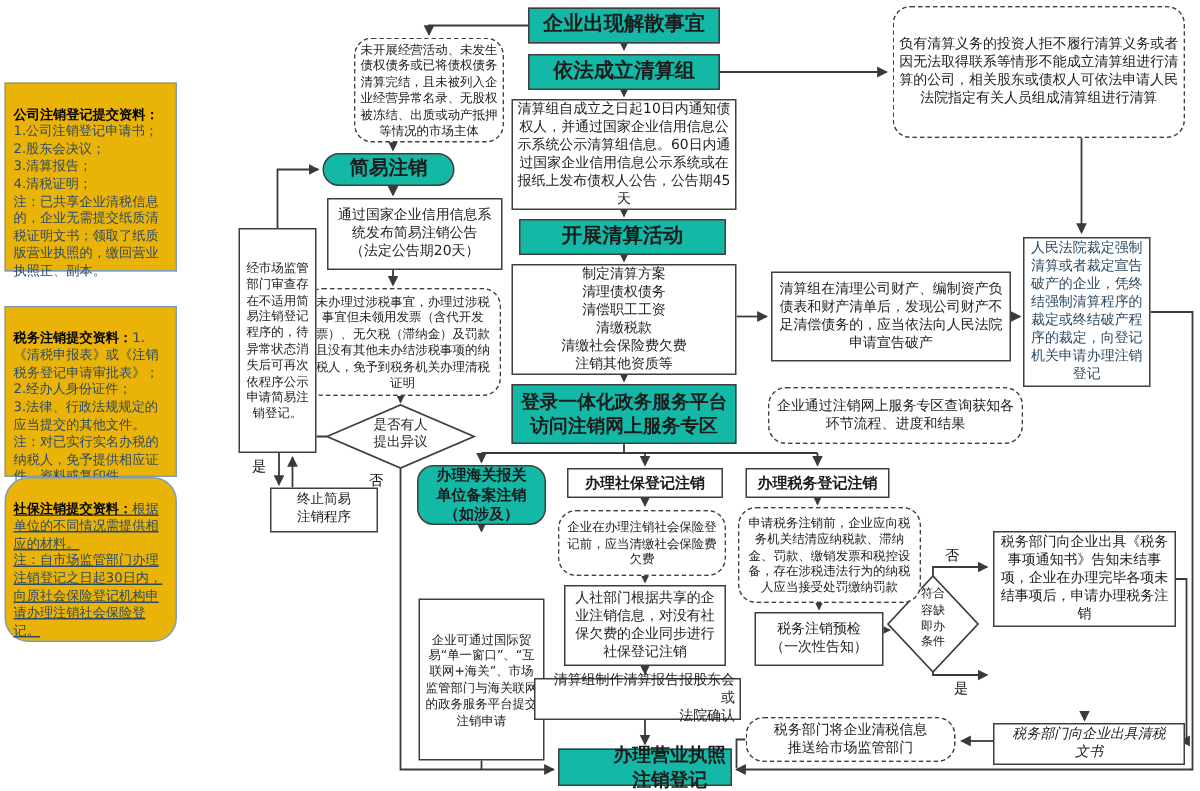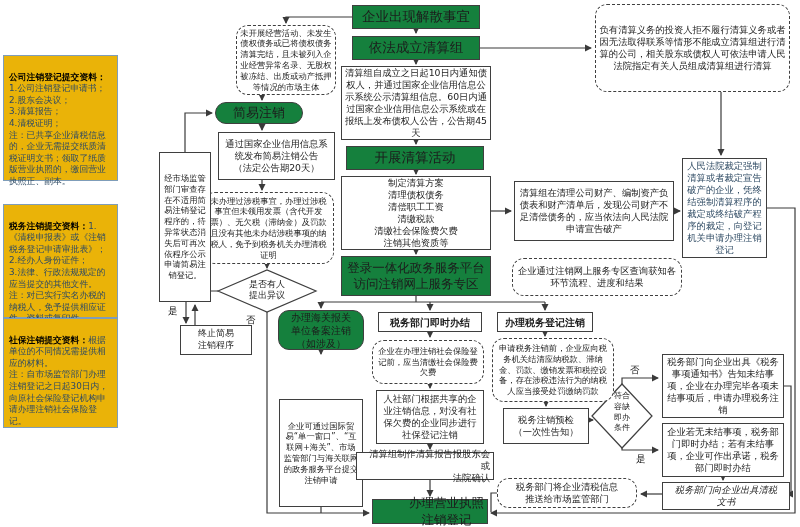--- a/index.html
+++ b/index.html
@@ -2,28 +2,28 @@
 <html><head>
 <meta charset="utf-8">
 <style>
   html,body{margin:0;padding:0;background:#fff;}
   #stage{position:relative;width:800px;height:527px;background:#fff;overflow:hidden;
          font-family:"DejaVu Sans",sans-serif;color:#1c1c1c;}
   #wires{position:absolute;left:0;top:0;pointer-events:none;}
   .box{position:absolute;box-sizing:border-box;border:1.2px solid #3f3f3f;background:#fff;
        font-size:9px;line-height:1.3;padding:2px 3px;text-align:center;
        display:flex;align-items:center;justify-content:center;white-space:pre-line;color:#1c1c1c;}
-  .gray{background:#15803d;font-weight:normal;}
+  .gray{background:#14b8a6;font-weight:bold;}
   .dashed{border-style:dashed;border-radius:12px;border-width:1.2px;}
   .round{border-radius:11px;}
   .panel{position:absolute;box-sizing:border-box;border:1px solid #7f9db9;background:#eab308;
          font-size:8.8px;line-height:1.32;padding:4px 5px;text-align:left;color:#2e4a63;
          white-space:pre-line;}
   .panel .ptitle{font-weight:bold;color:#000;}
-  .rounded8{border-radius:0;}
+  .rounded8{border-radius:16px;text-decoration:underline;}
   .fs8{font-size:8.3px;}
   .fs9{font-size:9.3px;}
   .fs10{font-size:10px;}
   .fs12{font-size:12.5px;}
   .fs13{font-size:13px;}
   .fs14{font-size:13.5px;}
   .bluetext{color:#2e4a63;}
   .lbl{position:absolute;font-size:9.5px;color:#111;background:transparent;}
 </style>
 </head>
@@ -127,37 +127,36 @@
 访问注销网上服务专区</div>
 
   <div class="box dashed fs9" style="left:595px;top:4px;width:195px;height:88px;">负有清算义务的投资人拒不履行清算义务或者因无法取得联系等情形不能成立清算组进行清算的公司，相关股东或债权人可依法申请人民法院指定有关人员组成清算组进行清算</div>
   <div class="box fs9" style="left:514px;top:181px;width:160px;height:60px;">清算组在清理公司财产、编制资产负债表和财产清单后，发现公司财产不足清偿债务的，应当依法向人民法院申请宣告破产</div>
   <div class="box fs9 bluetext" style="left:682px;top:158px;width:85px;height:100px;">人民法院裁定强制清算或者裁定宣告破产的企业，凭终结强制清算程序的裁定或终结破产程序的裁定，向登记机关申请办理注销登记</div>
   <div class="box dashed fs9" style="left:512px;top:258px;width:170px;height:38px;">企业通过注销网上服务专区查询获知各环节流程、进度和结果</div>
 
   <div class="box gray round fs10" style="left:278px;top:310px;width:86px;height:40px;">办理海关报关
 单位备案注销
 （如涉及）</div>
-  <div class="box fs10" style="left:378px;top:312px;width:104px;height:20px;font-weight:bold;">税务部门即时办结</div>
+  <div class="box fs10" style="left:378px;top:312px;width:104px;height:20px;font-weight:bold;">办理社保登记注销</div>
   <div class="box fs10" style="left:497px;top:312px;width:96px;height:20px;font-weight:bold;">办理税务登记注销</div>
 
   <div class="box fs8" style="left:279px;top:356px;width:84px;height:108px;margin-top:43px;">企业可通过国际贸易“单一窗口”、“互联网+海关”、市场监管部门与海关联网的政务服务平台提交注销申请</div>
 
   <div class="box dashed fs8" style="left:372px;top:340px;width:112px;height:44px;">企业在办理注销社会保险登记前，应当清缴社会保险费欠费</div>
   <div class="box fs9" style="left:376px;top:390px;width:108px;height:54px;">人社部门根据共享的企业注销信息，对没有社保欠费的企业同步进行社保登记注销</div>
 
   <div class="box dashed fs8" style="left:492px;top:338px;width:122px;height:64px;">申请税务注销前，企业应向税务机关结清应纳税款、滞纳金、罚款、缴销发票和税控设备，存在涉税违法行为的纳税人应当接受处罚缴纳罚款</div>
   <div class="box fs9" style="left:503px;top:408px;width:86px;height:36px;">税务注销预检
 （一次性告知）</div>
   <div style="position:absolute;left:604px;top:391px;width:36px;text-align:center;font-size:8px;line-height:1.35;white-space:pre-line;">符合
 容缺
 即办
 条件</div>
   <div class="box fs9" style="left:662px;top:354px;width:122px;height:64px;">税务部门向企业出具《税务事项通知书》告知未结事项，企业在办理完毕各项未结事项后，申请办理税务注销</div>
-  <div class="box fs9" style="left:662px;top:423px;width:122px;height:54px;">企业若无未结事项，税务部门即时办结；若有未结事项，企业可作出承诺，税务部门即时办结</div>
   <div class="box fs9" style="left:662px;top:482px;width:128px;height:28px;font-style:italic;">税务部门向企业出具清税
 文书</div>
   <div class="box dashed fs9" style="left:497px;top:478px;width:140px;height:30px;">税务部门将企业清税信息
 推送给市场监管部门</div>
 
   <div class="box fs9" style="left:356px;top:452px;width:138px;height:28px;text-align:right;">清算组制作清算报告报股东会或
 法院确认</div>
   <div class="box gray fs12" style="left:372px;top:499px;width:116px;height:25px;padding-left:36px;">办理营业执照注销登记</div>
 
   <div class="lbl" style="left:168px;top:305px;">是</div>

